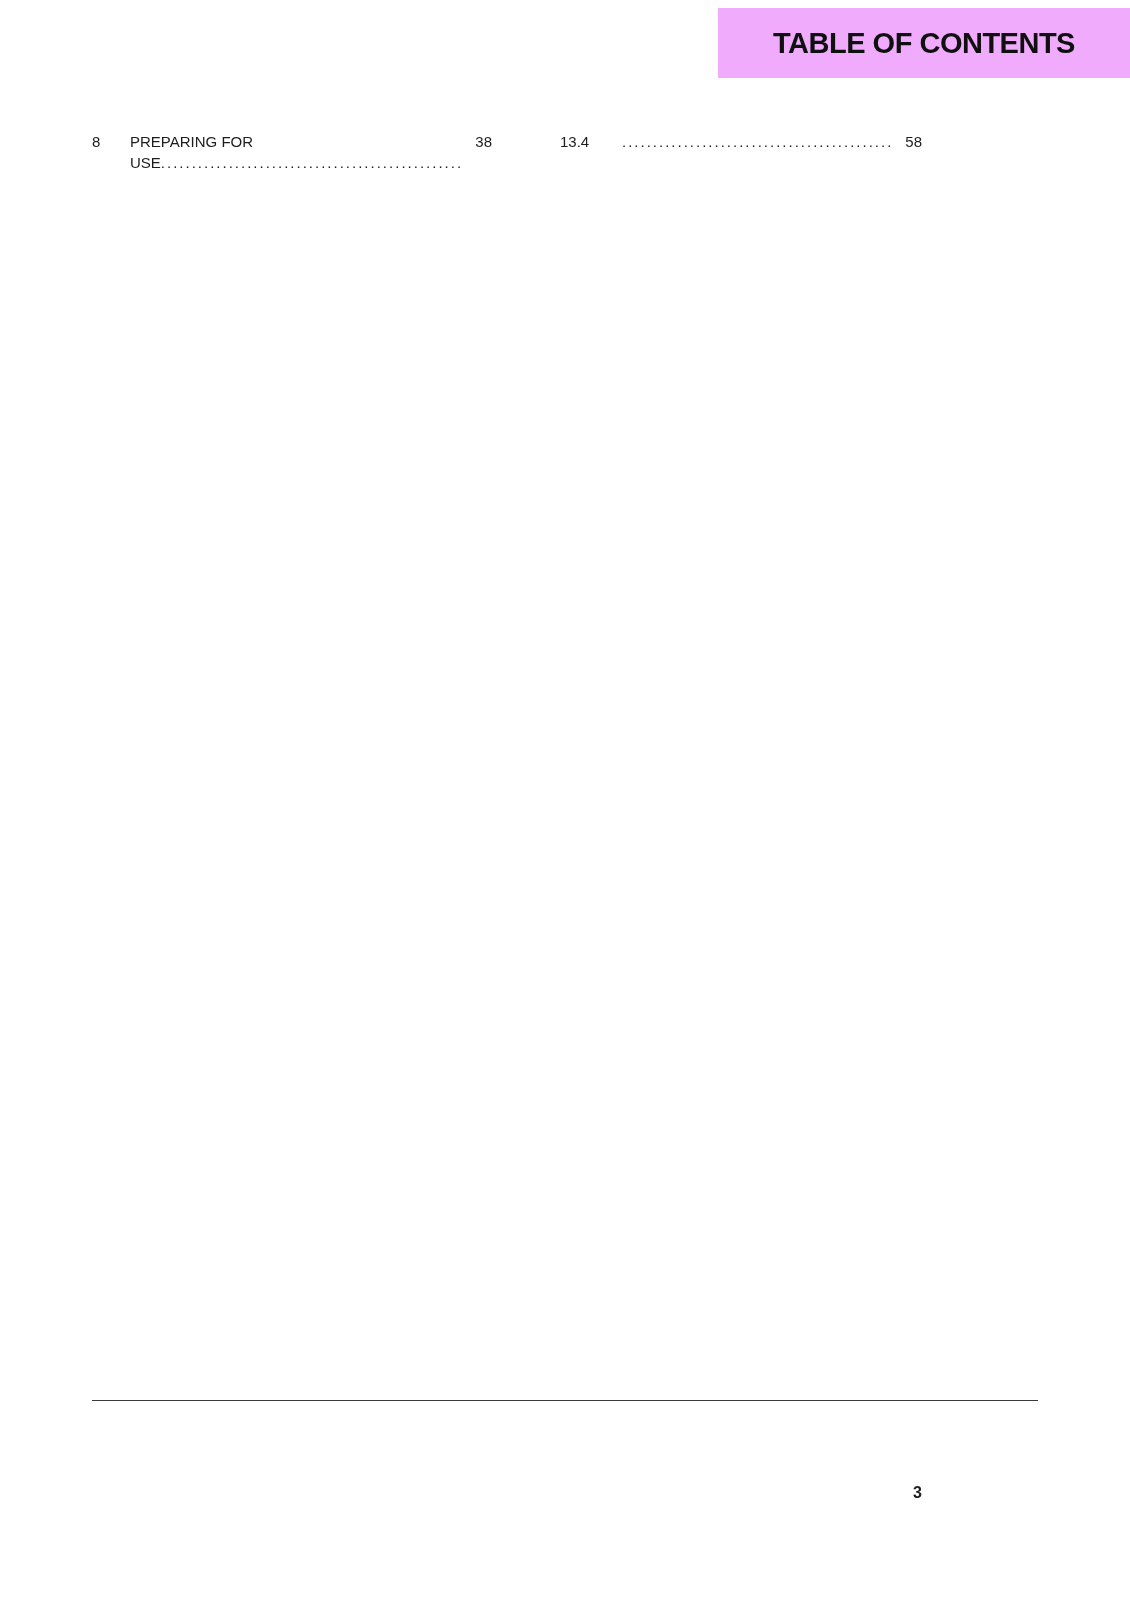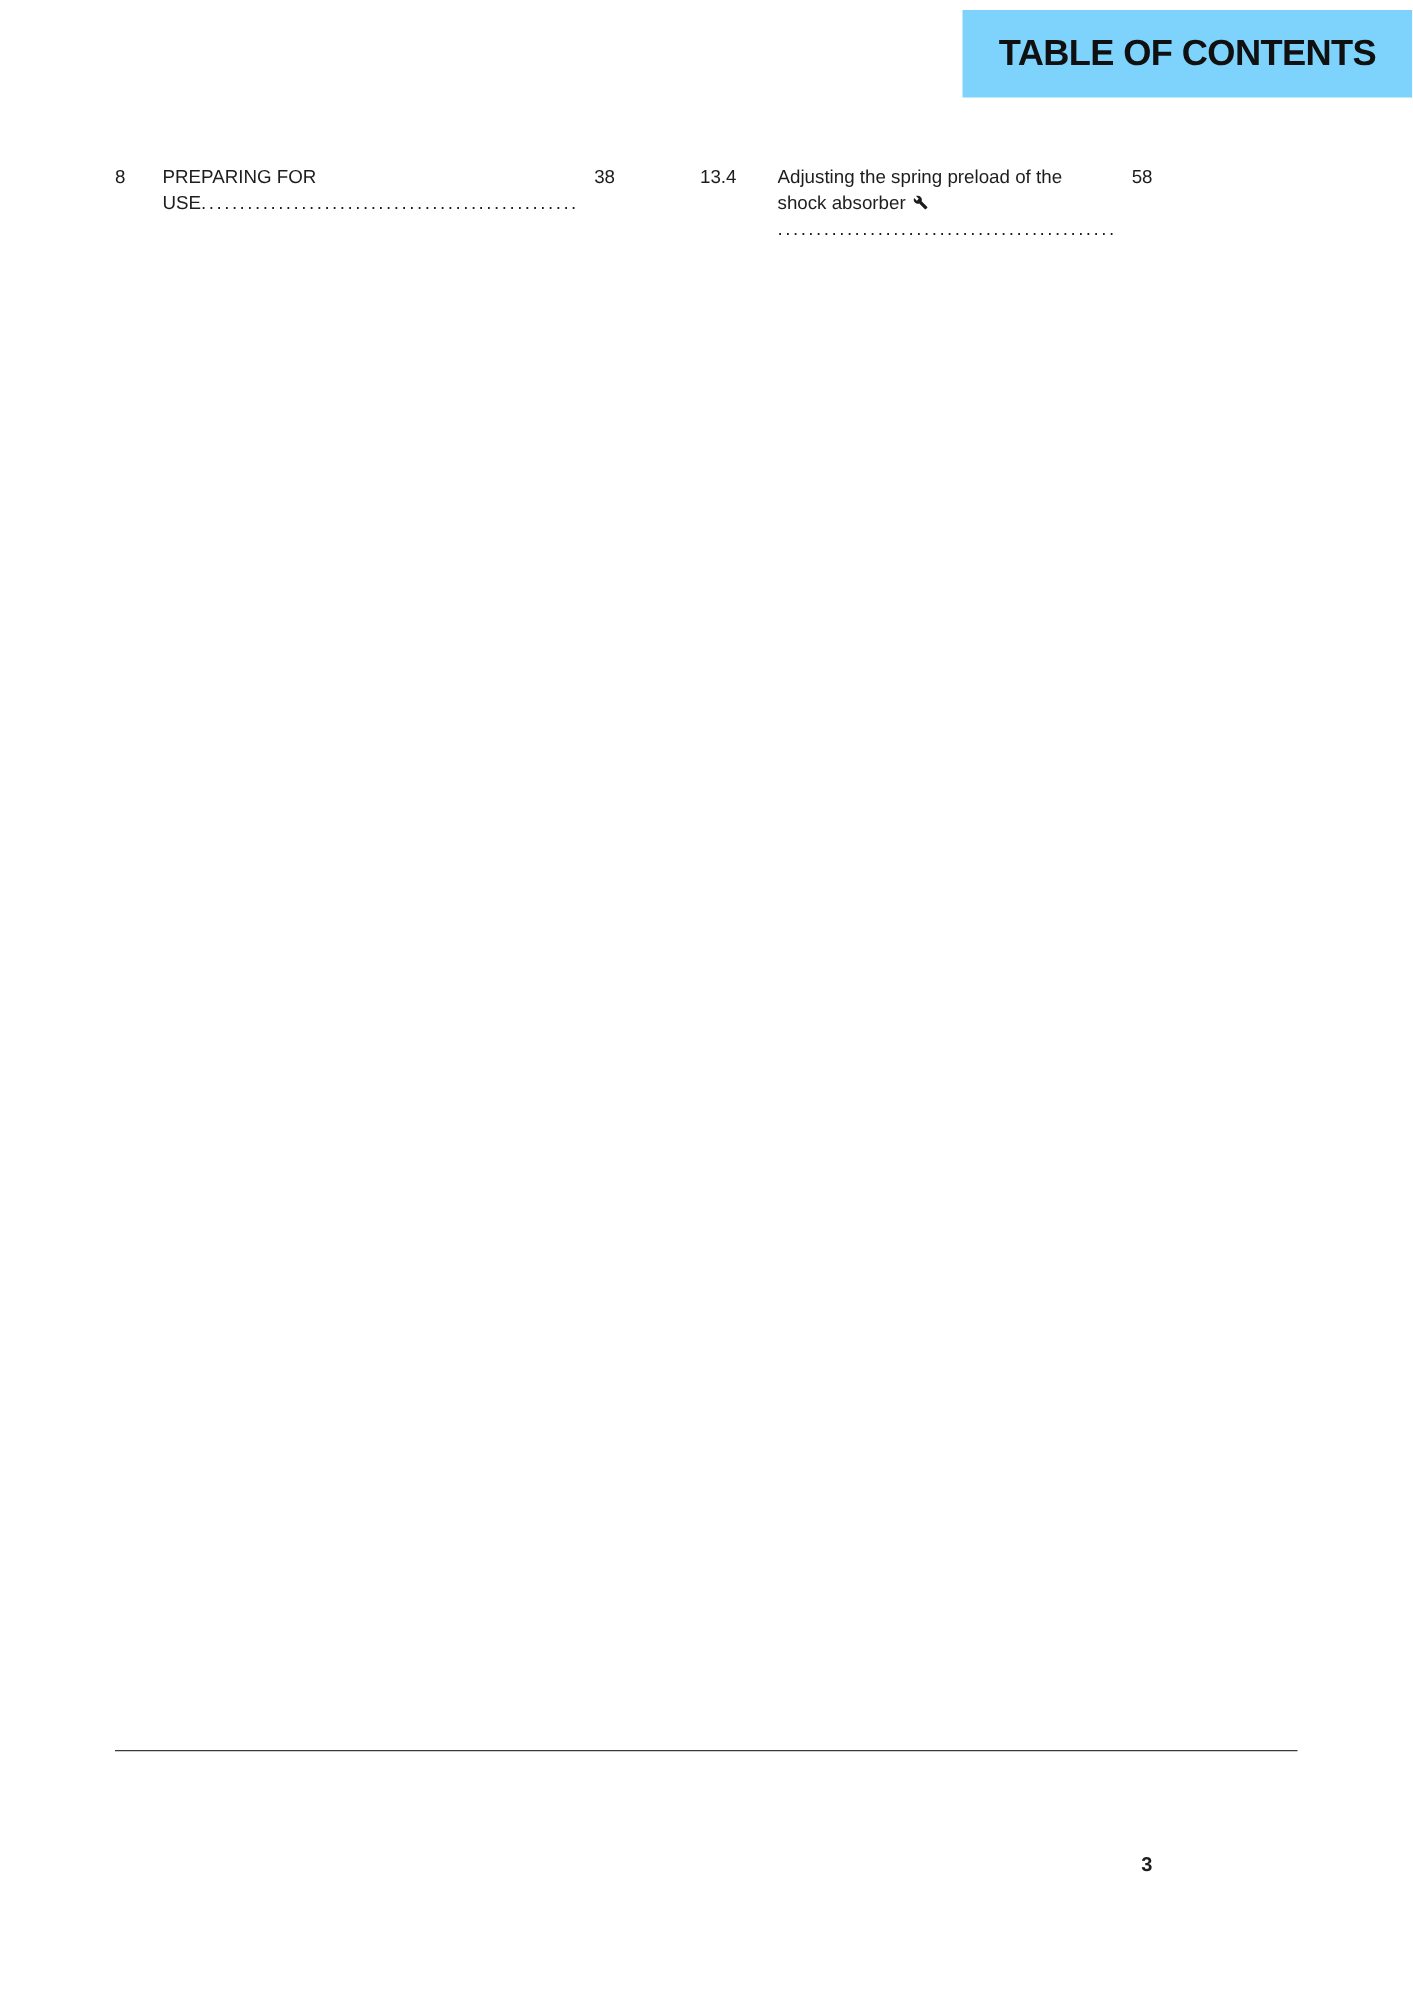--- a/index.html
+++ b/index.html
@@ -10,23 +10,23 @@
     height: 1600px;
     background: #ffffff;
     font-family: "Liberation Sans", "DejaVu Sans", sans-serif;
     color: #1d1d1d;
     overflow: hidden;
   }
   .header-bar {
     position: absolute;
     top: 8px;
     right: 0;
-    width: 360px;
+    width: 412px;
     height: 70px;
-    background: #7dd3fc;
+    background: #f0abfc;
     display: flex;
     align-items: center;
     justify-content: center;
   }
   .header-bar .header-title {
     font-size: 29px;
     font-weight: bold;
     color: #101010;
     letter-spacing: -0.5px;
     white-space: nowrap;
@@ -116,23 +116,21 @@
   <div class="col col-left">
       <div class="entry chapter">
         <span class="num">8</span>
         <span class="titlewrap"><span class="title">PREPARING FOR USE</span><span class="dots"></span></span>
         <span class="page">38</span>
       </div>
     </div>
   <div class="col col-right">
       <div class="entry section">
         <span class="num">13.4</span>
-        <span class="titlewrap"><span class="title">Adjusting the spring preload of the shock absorber <span class="icon wrench"><svg viewBox="0 0 24 24" aria-hidden="true">
-                <path d="M22.7 19l-9.1-9.1c.9-2.3.4-5-1.5-6.9-2-2-5-2.4-7.4-1.3L9 6 6 9 1.6 4.6C.4 7 .9 10 2.9 12c1.9 1.9 4.6 2.4 6.9 1.5l9.1 9.1c.4.4 1 .4 1.4 0l2.3-2.3c.5-.4.5-1.1.1-1.3z"></path>
-              </svg></span></span><span class="dots"></span></span>
+        <span class="titlewrap"><span class="dots"></span></span>
         <span class="page">58</span>
       </div>
     </div>
 
   <div class="footer-rule"></div>
   <div class="footer-page">3</div>
 
 </div>
 
 </body></html>

